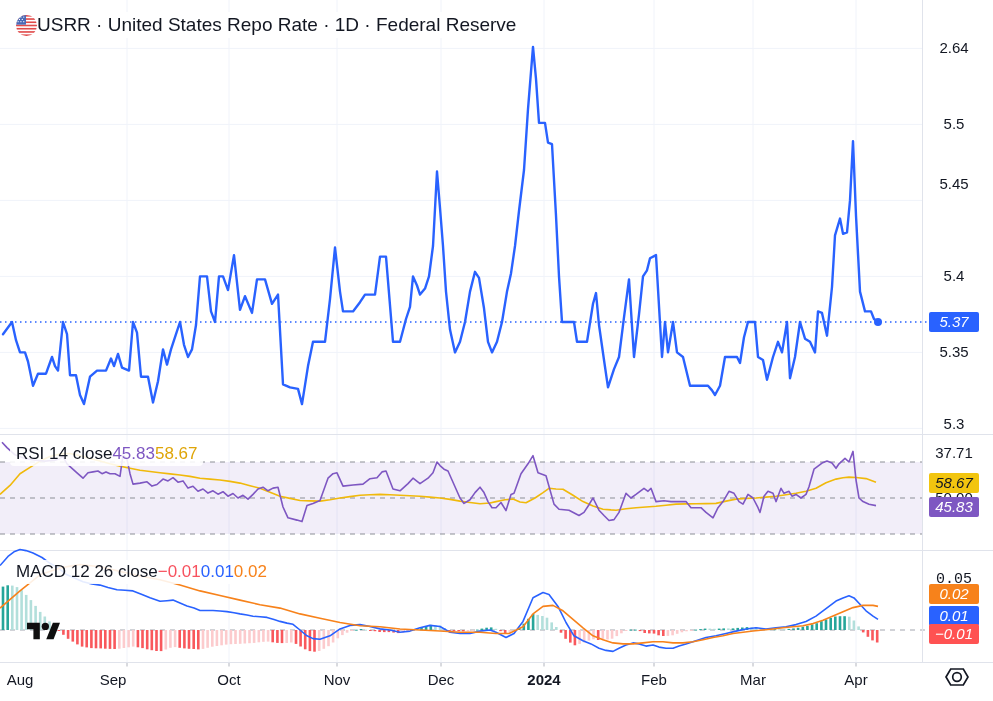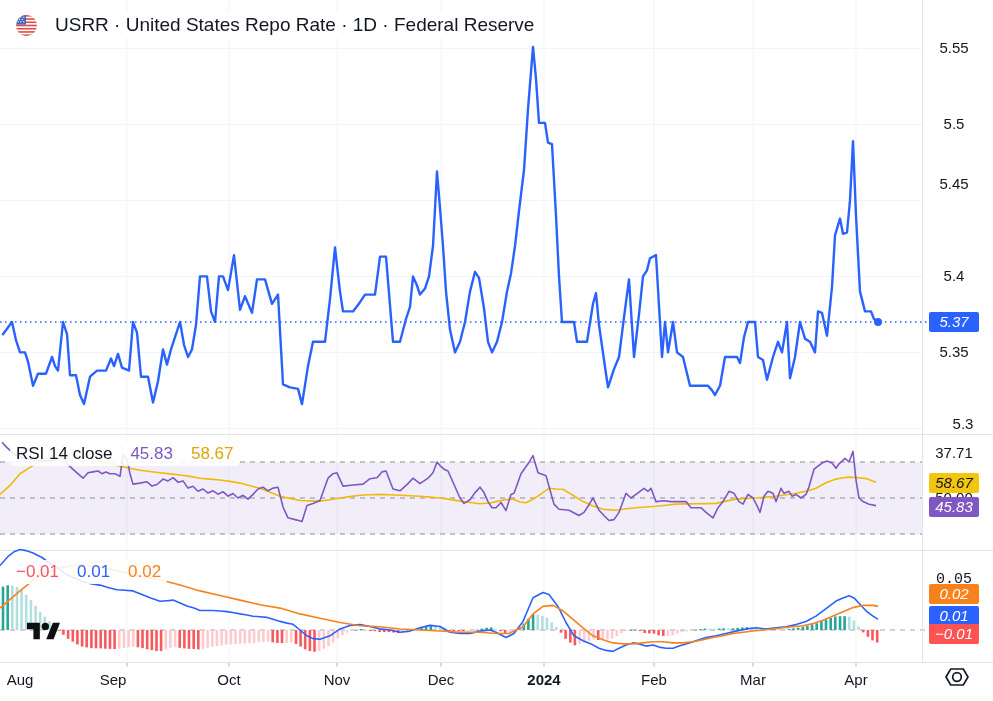--- a/index.html
+++ b/index.html
@@ -1,19 +1,19 @@
 <!DOCTYPE html>
 <html><head>
 <meta charset="utf-8">
 <style>
   html,body{margin:0;padding:0;background:#fff;}
   .chart{position:relative;width:993px;height:701px;background:#ffffff;
          font-family:"Liberation Sans",sans-serif;color:#131722;overflow:hidden;}
   #plot{position:absolute;left:0;top:0;}
-  .legend{position:absolute;display:flex;align-items:center;gap:18px;
+  .legend{position:absolute;display:flex;align-items:center;gap:0;
           background:rgba(255,255,255,0.88);padding:2px 6px;border-radius:4px;white-space:nowrap;}
   .legend-main{left:10px;top:12px;font-size:19px;font-weight:500;}
   .legend-pane{left:10px;font-size:17px;font-weight:500;}
   .legend .flag{display:flex;align-items:center;}
   .axis-tick{position:absolute;left:924px;width:60px;text-align:center;font-size:15px;
              line-height:18px;z-index:1;}
   .axis-badge{position:absolute;left:929px;width:50px;height:20px;border-radius:2px;
               color:#fff;font-size:15px;line-height:20px;text-align:center;z-index:2;font-style:italic;}
   .month-label{position:absolute;width:60px;text-align:center;font-size:15px;top:671px;}
   .tv-logo{position:absolute;left:27px;top:619px;}
@@ -289,32 +289,33 @@
     <span>USRR · United States Repo Rate · 1D · Federal Reserve</span>
   </div>
 
   <div class="legend legend-pane" style="top:442px">
     <span>RSI 14 close</span>
     <span id="rsi-v1" style="color: rgb(126, 87, 194);">45.83</span>
     <span id="rsi-v2" style="color: rgb(223, 165, 8);">58.67</span>
   </div>
 
   <div class="legend legend-pane" style="top:560px">
+    <span>MACD 12 26 close</span>
     <span id="macd-v1" style="color: rgb(247, 82, 95);">−0.01</span>
     <span id="macd-v2" style="color: rgb(41, 98, 255);">0.01</span>
     <span id="macd-v3" style="color: rgb(247, 130, 27);">0.02</span>
   </div>
 
   <div id="right-axis">
-      <div class="axis-tick" style="top: 39.4px;">5.55</div>
+      <div class="axis-tick" style="top: 39.4px;">2.64</div>
       <div class="axis-tick" style="top: 115.4px;">5.5</div>
       <div class="axis-tick" style="top: 175px;">5.45</div>
       <div class="axis-tick" style="top: 267.4px;">5.4</div>
       <div class="axis-tick" style="top: 343.4px;">5.35</div>
-      <div class="axis-tick" style="top: 415px; margin-left: 9px;">5.3</div>
+      <div class="axis-tick" style="top: 415px;">5.3</div>
       <div class="axis-tick" style="top: 444px;">37.71</div>
       <div class="axis-tick" style="top: 489px;">50.00</div>
       <div class="axis-tick" style="top: 571px; font-family: Liberation Mono, monospace;">0.05</div>
       <div class="axis-badge" style="top: 312px; background: rgb(41, 98, 255); color: rgb(255, 255, 255);">5.37</div>
       <div class="axis-badge" style="top: 473px; background: rgb(242, 197, 15); color: rgb(19, 23, 34);">58.67</div>
       <div class="axis-badge" style="top: 497px; background: rgb(126, 87, 194); color: rgb(255, 255, 255);">45.83</div>
       <div class="axis-badge" style="top: 584px; background: rgb(247, 130, 27); color: rgb(255, 255, 255);">0.02</div>
       <div class="axis-badge" style="top: 606px; background: rgb(41, 98, 255); color: rgb(255, 255, 255);">0.01</div>
       <div class="axis-badge" style="top: 624px; background: rgb(255, 82, 82); color: rgb(255, 255, 255);">−0.01</div>
     </div>

